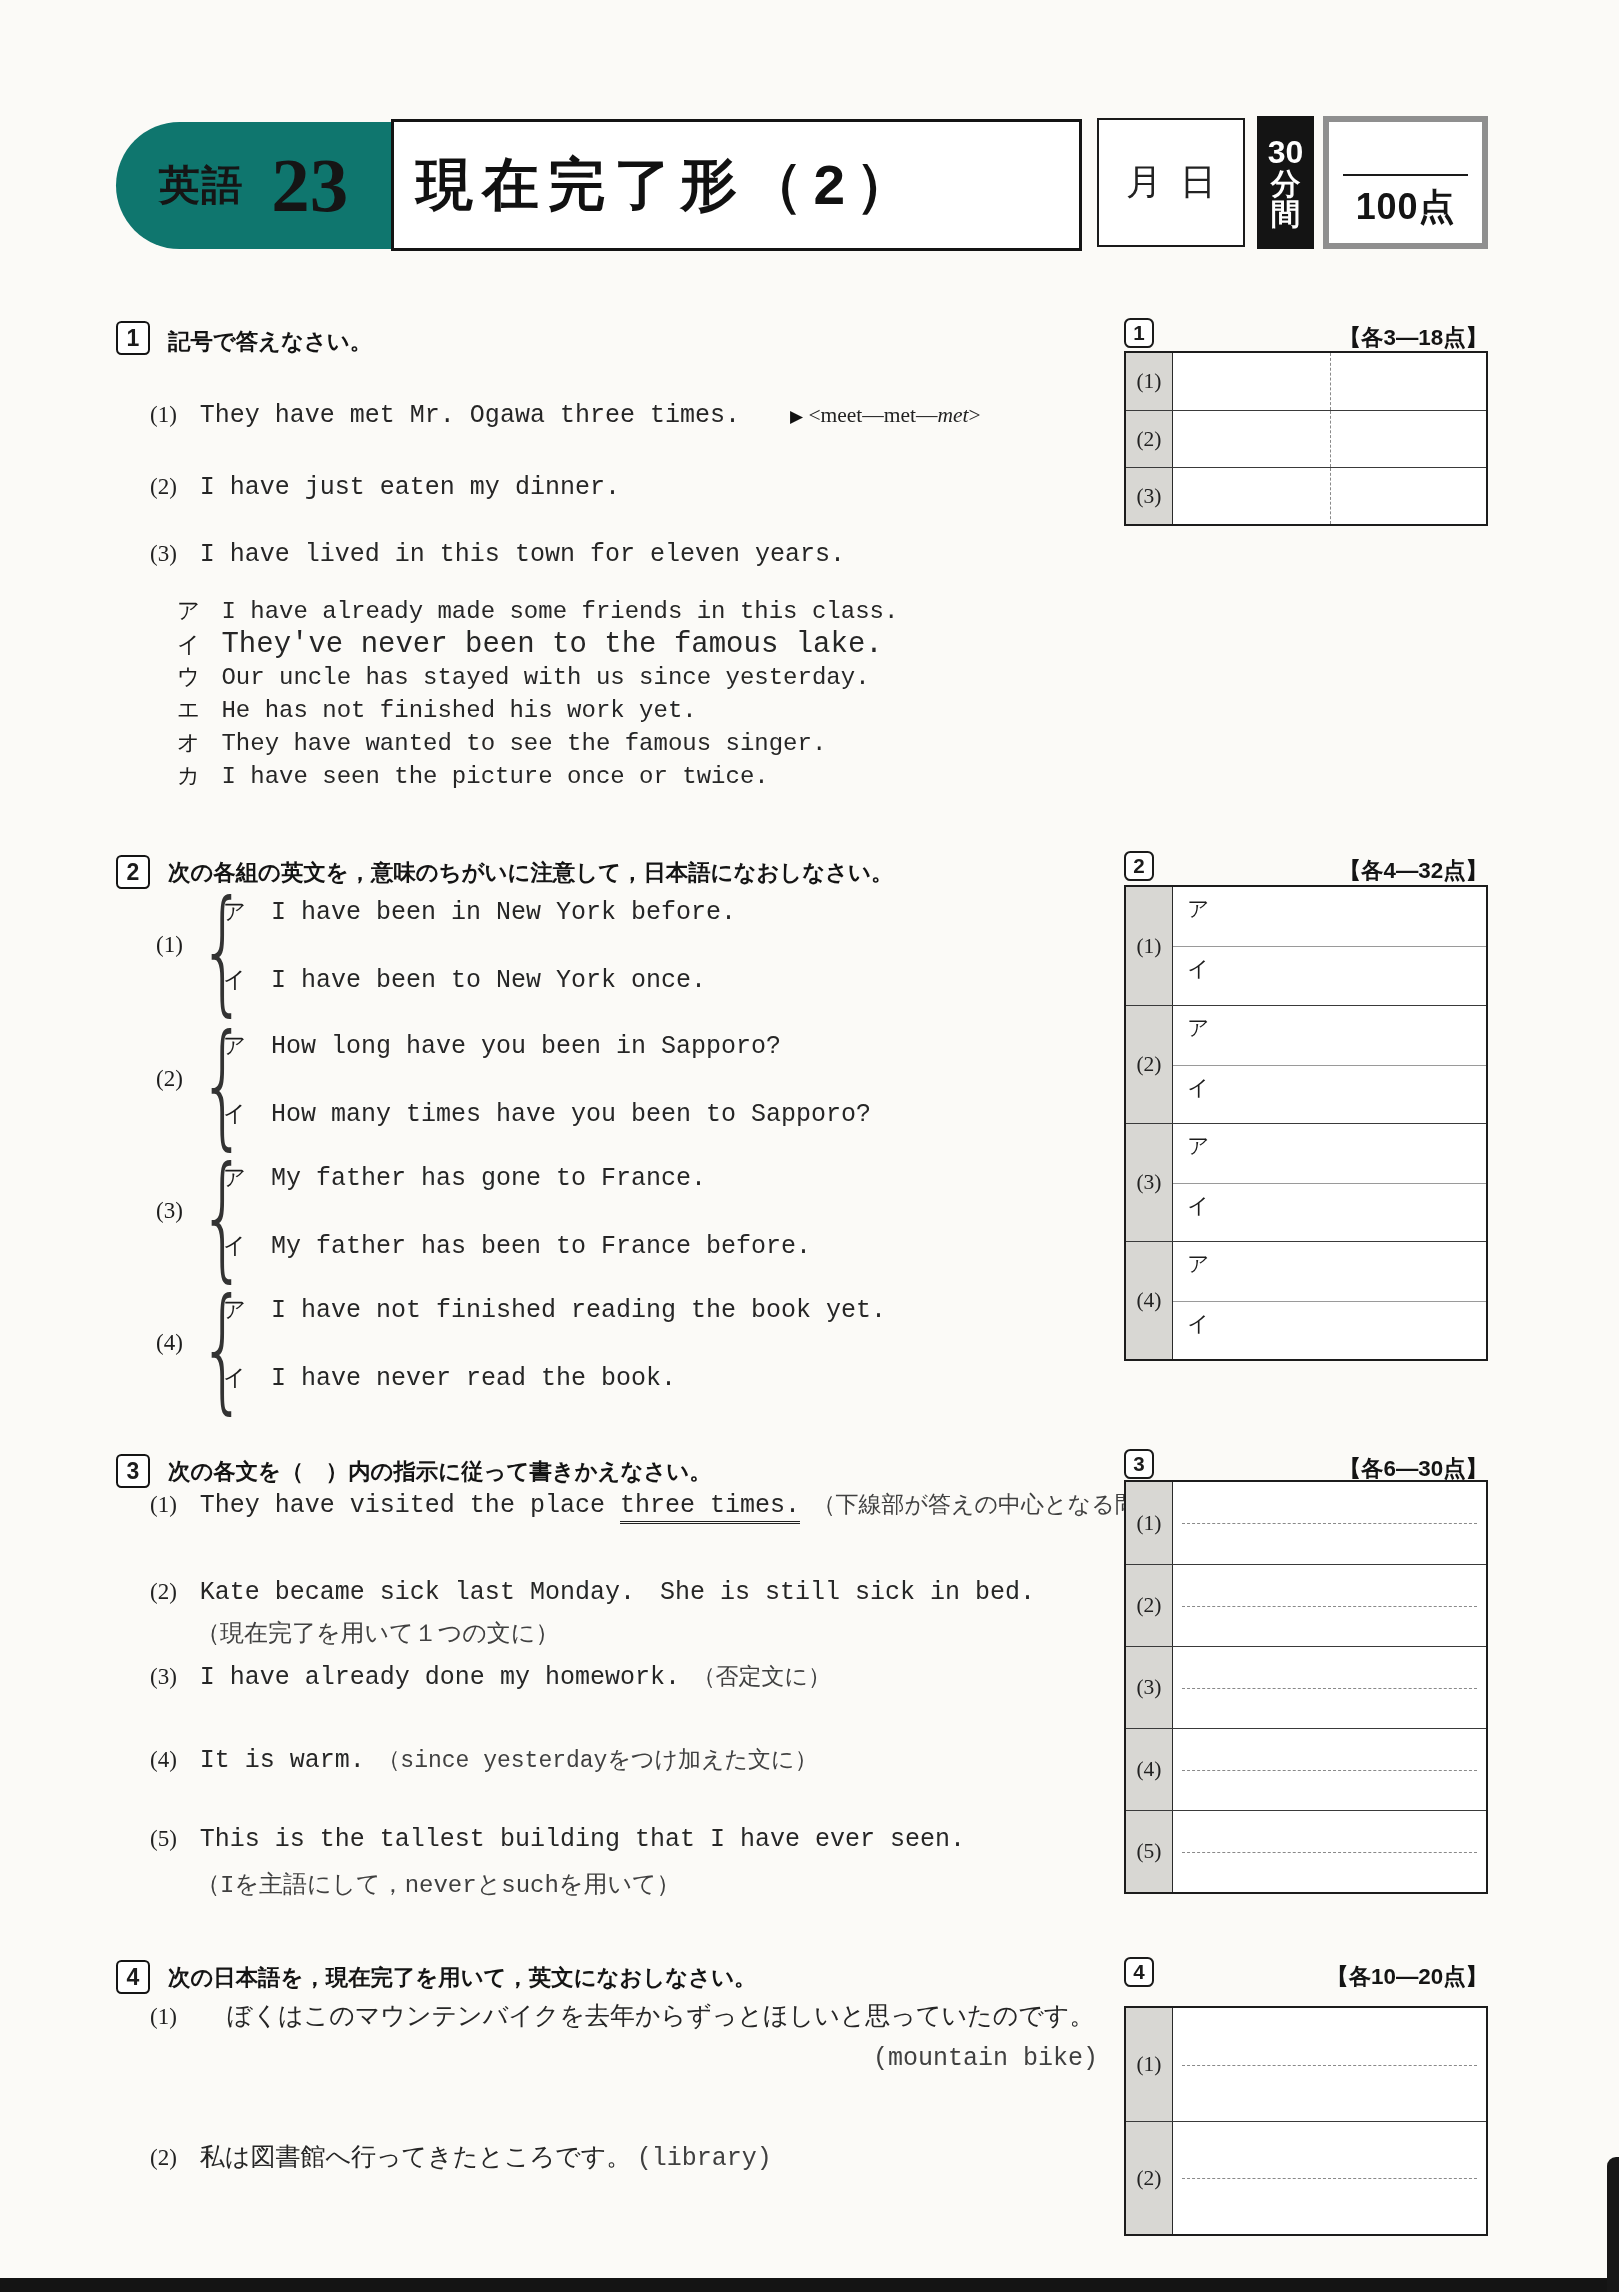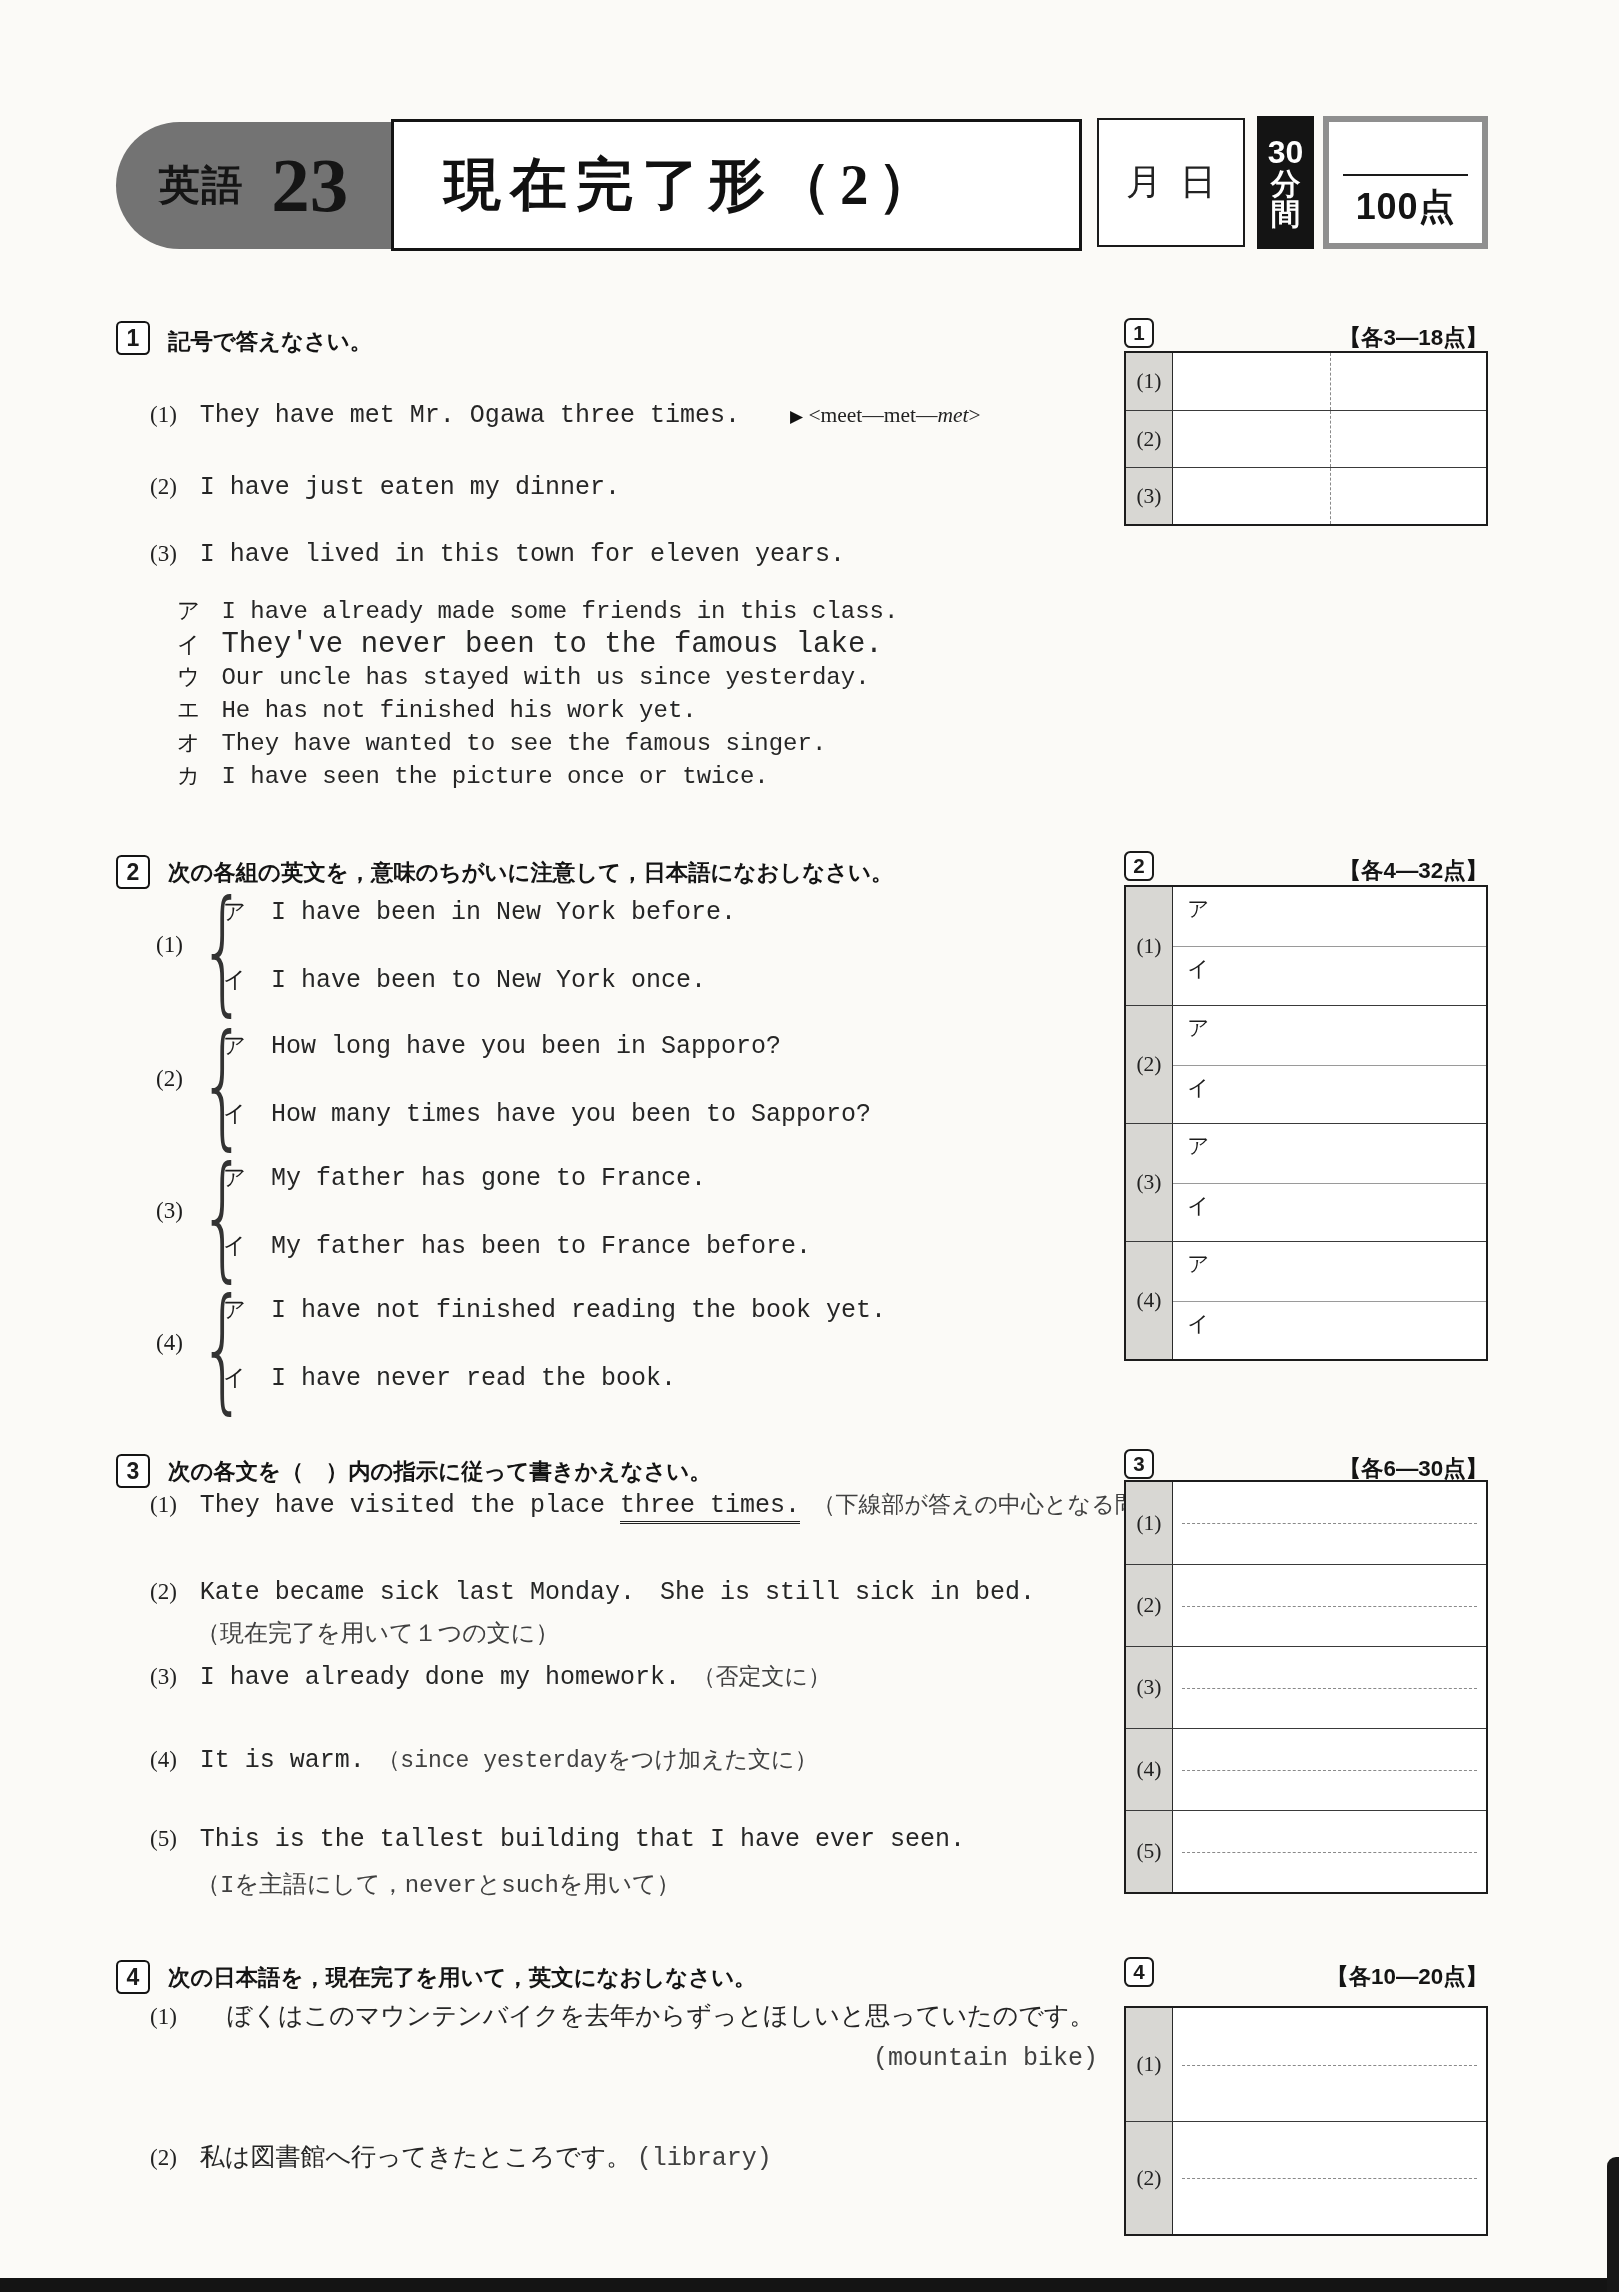--- a/index.html
+++ b/index.html
@@ -8,33 +8,33 @@
     position:relative; width:1619px; height:2293px; overflow:hidden;
     background:#fbfaf7; color:#1c1c1c;
     font-family:"Liberation Sans", sans-serif;
   }
   .abs { position:absolute; }
   .mincho { font-family:"Liberation Serif", serif; }
 
   
   .tab {
     left:116px; top:122px; width:275px; height:127px;
-    background:#737373; border-radius:70px 0 0 70px;
+    background:#0f766e; border-radius:70px 0 0 70px;
     display:flex; align-items:center; justify-content:center; gap:27px;
   }
   .tab .subject { font-size:41px; font-weight:bold; color:#151515; letter-spacing:1.8px; }
   .tab .number  { font-family:"Liberation Serif", serif; font-size:77px; font-weight:bold; color:#151515; line-height:1; }
   .title-box {
     left:391px; top:119px; width:691px; height:132px;
     background:#fff; border:3.6px solid #141414;
     display:flex; align-items:center;
   }
   .title-box .title {
-    font-family:Liberation Serif, serif;
-    font-size:57px; font-weight:bold; letter-spacing:9px; padding-left:50px; color:#111;
+    font-family:Liberation Mono, monospace;
+    font-size:57px; font-weight:bold; letter-spacing:9px; padding-left:22px; color:#111;
   }
   .date-box {
     left:1097px; top:118px; width:148px; height:129px;
     border:2.7px solid #1a1a1a; background:#fff;
     display:flex; align-items:center; justify-content:space-between;
     padding:0 27px; font-size:36px; color:#222;
   }
   .time-box {
     left:1257px; top:116px; width:57px; height:133px;
     background:#141414; color:#fff;

